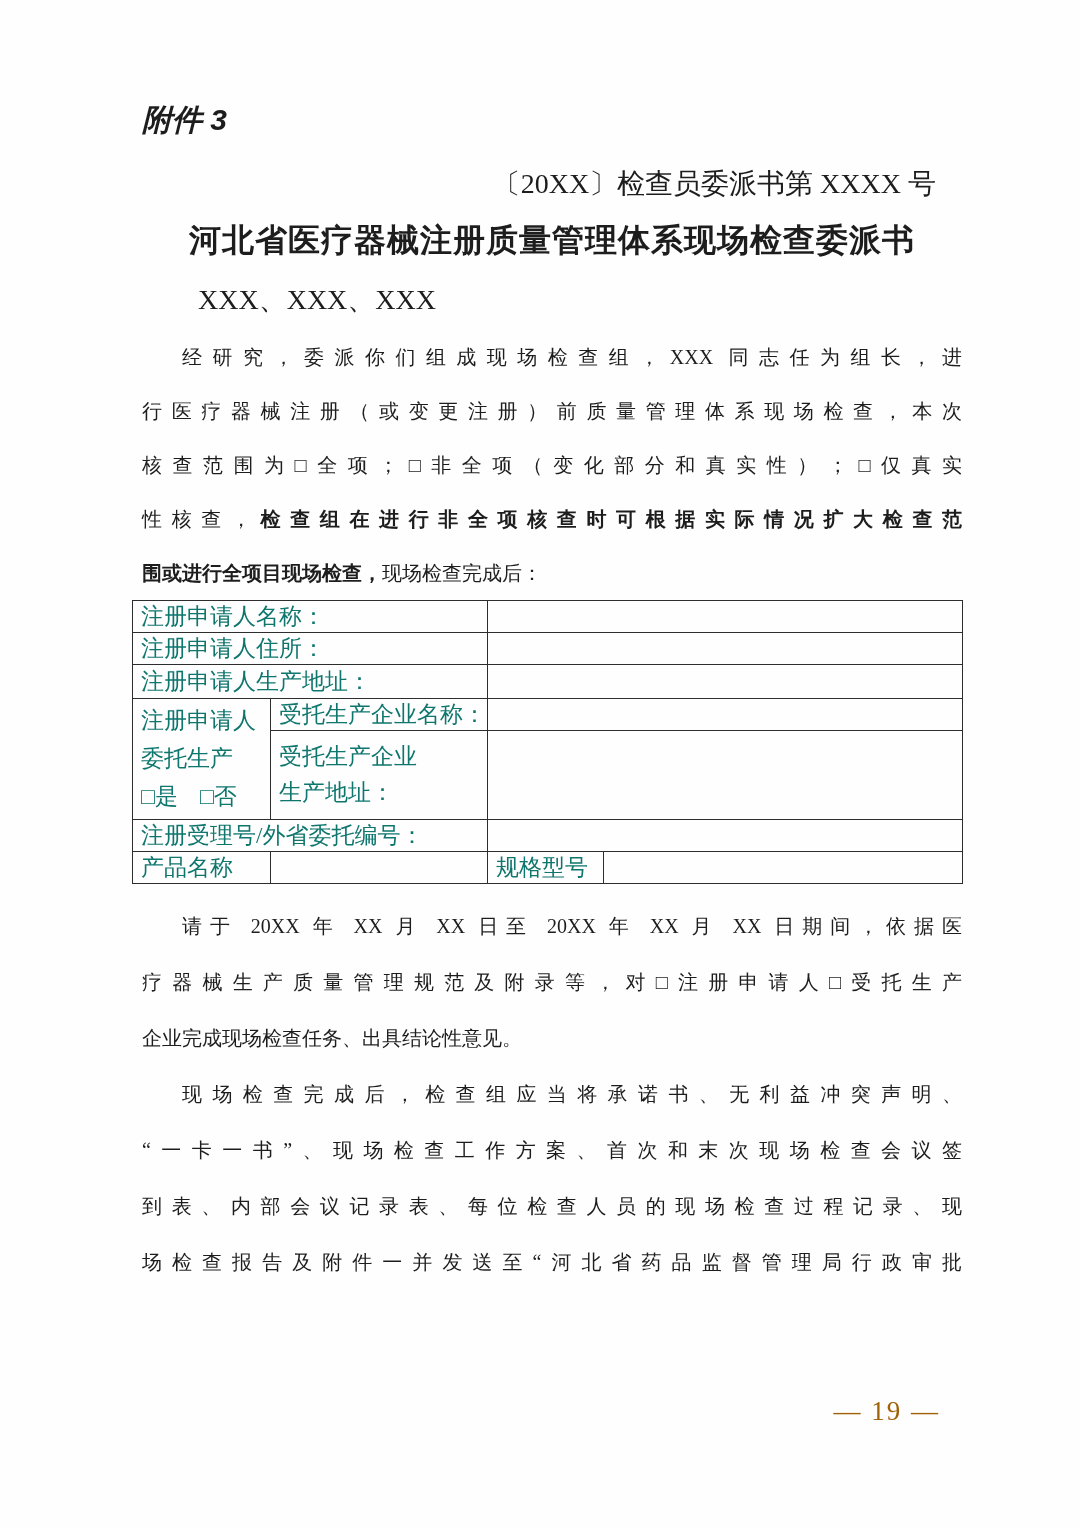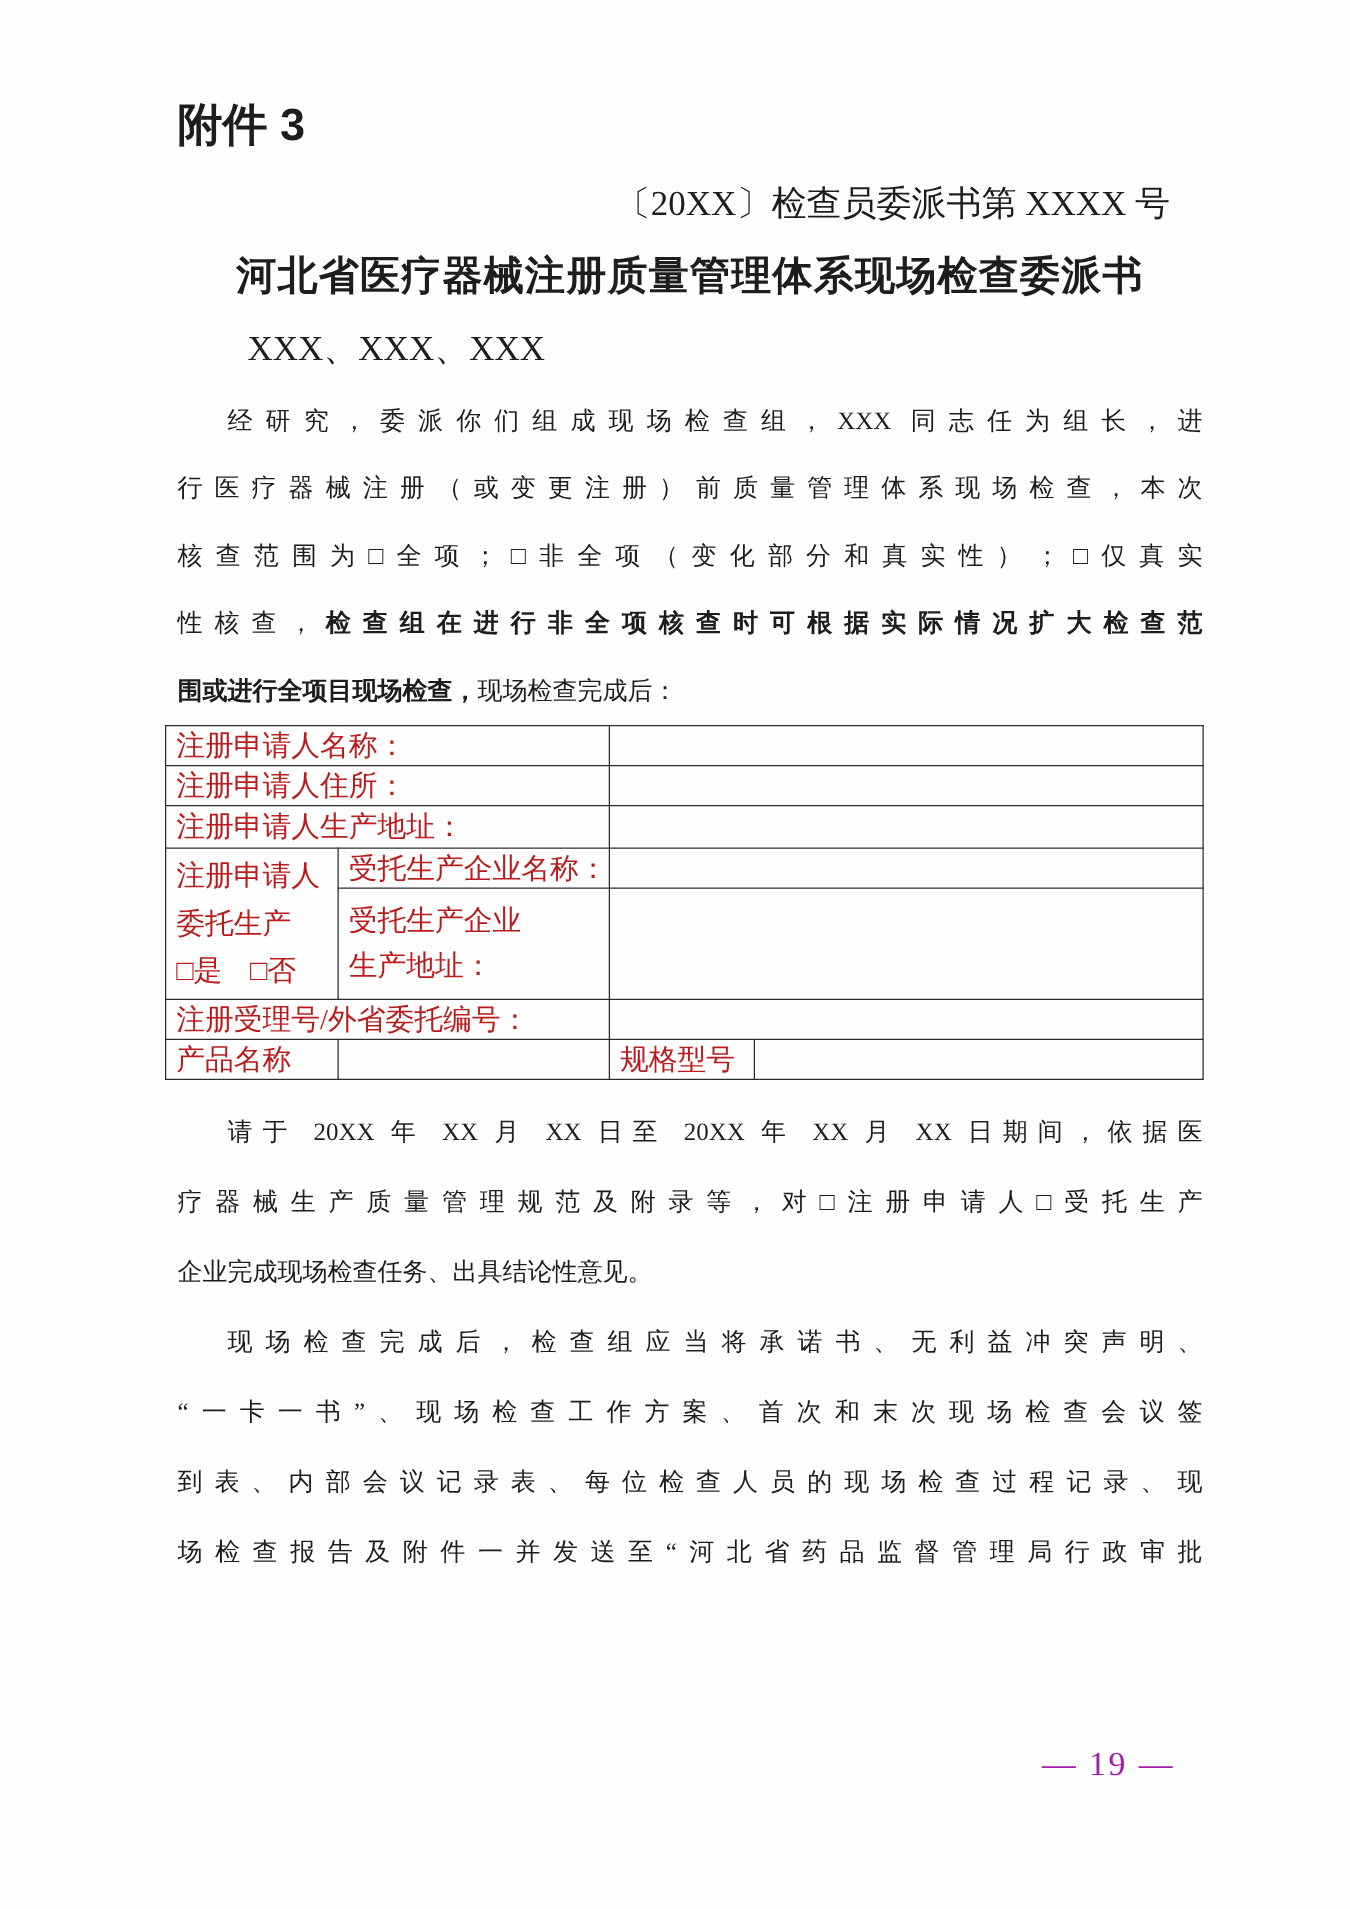--- a/index.html
+++ b/index.html
@@ -9,25 +9,26 @@
     height: 1527px;
     background: #fefefe;
     color: #1d1d1d;
     font-family: "Liberation Serif", serif;
     overflow: hidden;
     box-sizing: border-box;
   }
   .content { padding: 0 118px 0 142px; }
 
   .attachment {
-    padding-top: 80px;
+    padding-top: 100px;
     font-family: "Liberation Sans", sans-serif;
     font-weight: 700;
-    font-size: 36px;
+    font-size: 30px;
     line-height: 40px;
+    font-style: italic;
   }
   .doc-number {
     margin-top: 24px;
     font-size: 28px;
     line-height: 40px;
     text-align: right;
     padding-right: 26px;
   }
   .title {
     margin: 16px 0 0 0;
@@ -57,21 +58,21 @@
   }
   .doc-line.ind { text-indent: 2em; }
   .b { font-weight: 700; }
 
   table.info {
     margin-left: -10px;
     width: 830px;
     border-collapse: collapse;
     table-layout: fixed;
     font-size: 23px;
-    color: #b91c1c;
+    color: #0f766e;
   }
   table.info td {
     border: 1px solid #2d2d2d;
     padding: 0 0 0 8px;
     vertical-align: middle;
     white-space: nowrap;
     overflow: visible;
   }
   td.delegation-cell { vertical-align: top; padding-top: 4px; }
   td.delegation-cell div { line-height: 38px; }
@@ -81,21 +82,21 @@
 
   .page-number {
     position: absolute;
     top: 1396px;
     left: 0;
     width: 100%;
     box-sizing: border-box;
     padding-right: 140px;
     text-align: right;
     font-size: 27px;
-    color: #a21caf;
+    color: #a16207;
     letter-spacing: 2px;
   }
 </style>
 </head>
 <body>
 
 <div class="page">
   <div class="content">
 
     <div class="attachment">附件 3</div>

